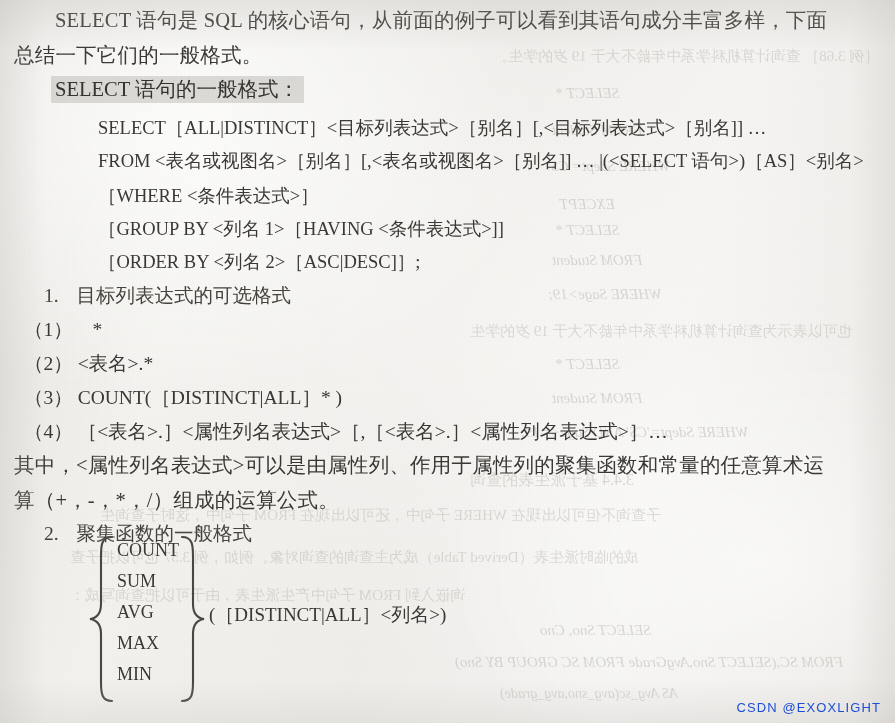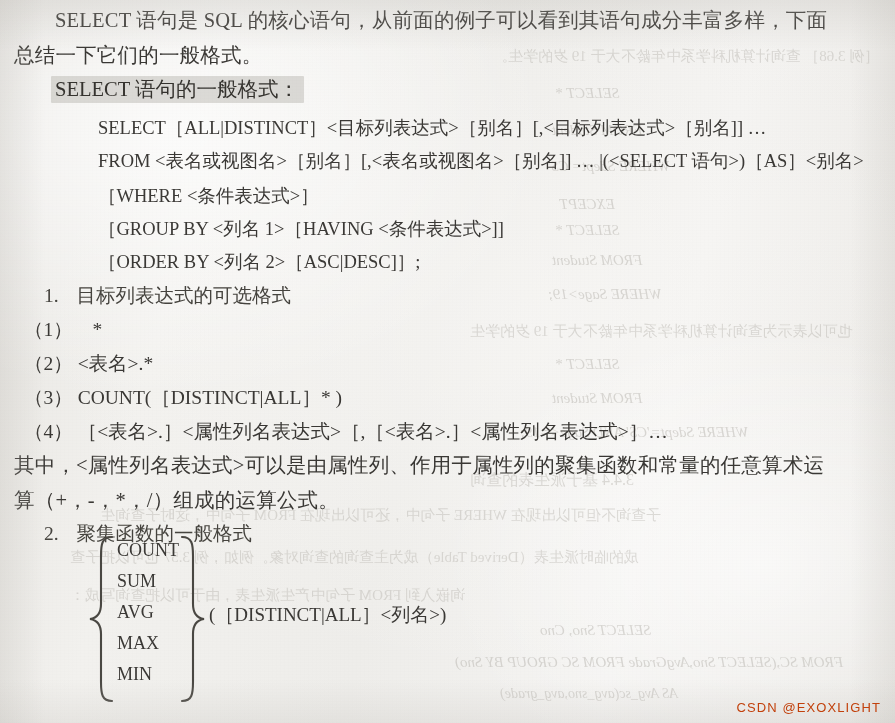--- a/index.html
+++ b/index.html
@@ -108,21 +108,21 @@
     stroke: #4a4843;
     stroke-width: 2.1;
     stroke-linecap: round;
   }
   #watermark {
     position: absolute;
     right: 14px;
     bottom: 8px;
     font-family: "Liberation Sans", "DejaVu Sans", sans-serif;
     font-size: 13px;
-    color: #c2410c;
+    color: #1d4ed8;
     letter-spacing: 1.1px;
     pointer-events: none;
   }
   
   #grain {
     position: absolute;
     inset: 0;
     pointer-events: none;
     opacity: 0.30;
     background-image:

